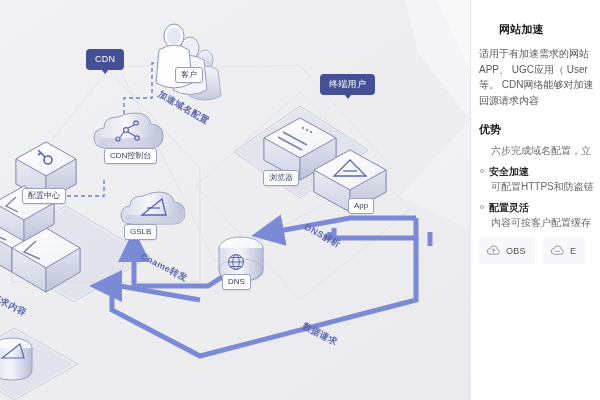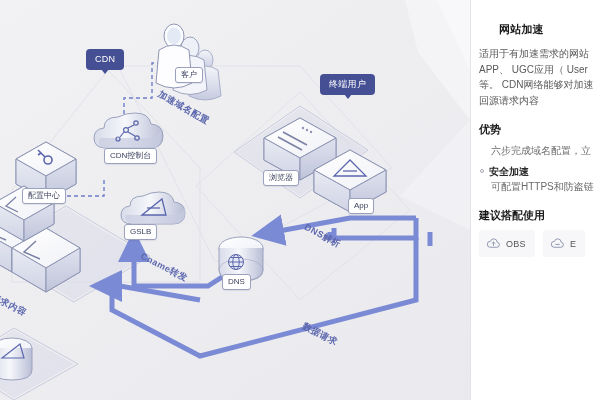--- a/index.html
+++ b/index.html
@@ -356,23 +356,29 @@
       <div class="adv-item">
         <div class="adv-sub">六步完成域名配置，立</div>
       </div>
       <div class="adv-item">
         <div class="adv-head">
           <span class="dot"></span>
           <span>安全加速</span>
         </div>
         <div class="adv-sub">可配置HTTPS和防盗链</div>
       </div>
+      <div class="adv-item">
+        <div class="adv-head">
+          <span class="dot"></span>
+          <span>配置灵活</span>
+        </div>
+        <div class="adv-sub">内容可按客户配置缓存</div>
+      </div>
     </div>
 
-    <div class="p-section">建议搭配使用</div>
 
     <div class="combo-row">
       <div class="combo-card">
         <svg width="15" height="15" viewBox="0 0 24 24">
           <path d="M6.5,18 h11 a4,4 0 0 0 .4,-7.97 A5.5,5.5 0 0 0 7.1,8.6 A4.2,4.2 0 0 0 6.5,18 Z" fill="none" stroke="#8d93ad" stroke-width="1.5"></path>
           <path d="M12,15.2 V9.8 M9.6,12 L12,9.6 L14.4,12" fill="none" stroke="#8d93ad" stroke-width="1.4" stroke-linecap="round" stroke-linejoin="round"></path>
         </svg>
         <span class="lbl">OBS</span>
       </div>
       <div class="combo-card">

